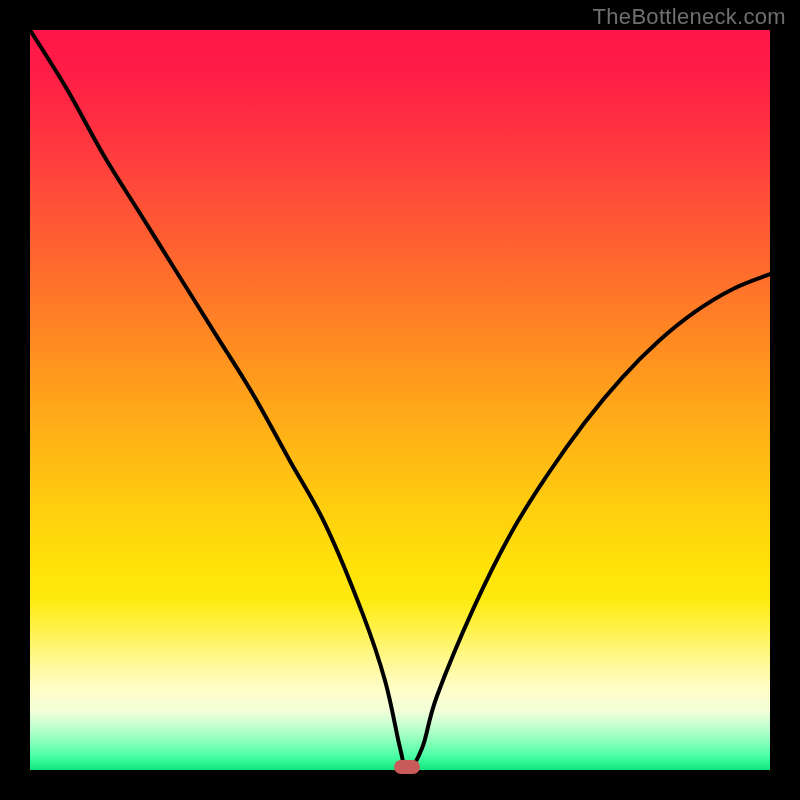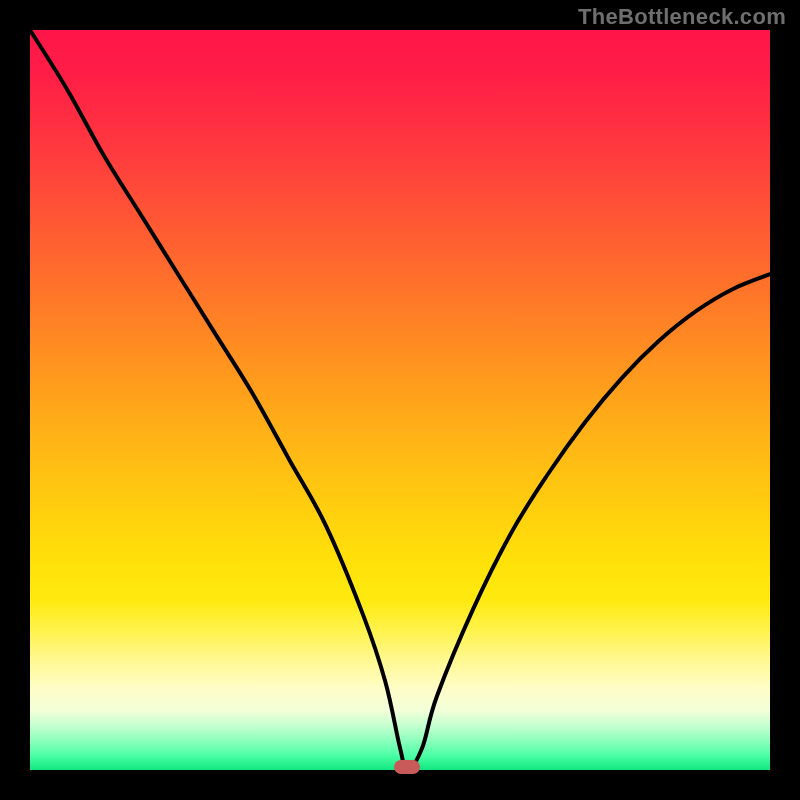--- a/index.html
+++ b/index.html
@@ -16,21 +16,21 @@
     width: 800px;
     height: 800px;
     background: #000;
   }
   .watermark {
     position: absolute;
     top: 4px;
     right: 14px;
     color: #6f6f6f;
     font-size: 22px;
-    font-weight: 700;
+    font-weight: 400;
     letter-spacing: 0.3px;
     z-index: 5;
     user-select: none;
   }
   .plot-area {
     position: absolute;
     left: 30px;
     top: 30px;
     width: 740px;
     height: 740px;

